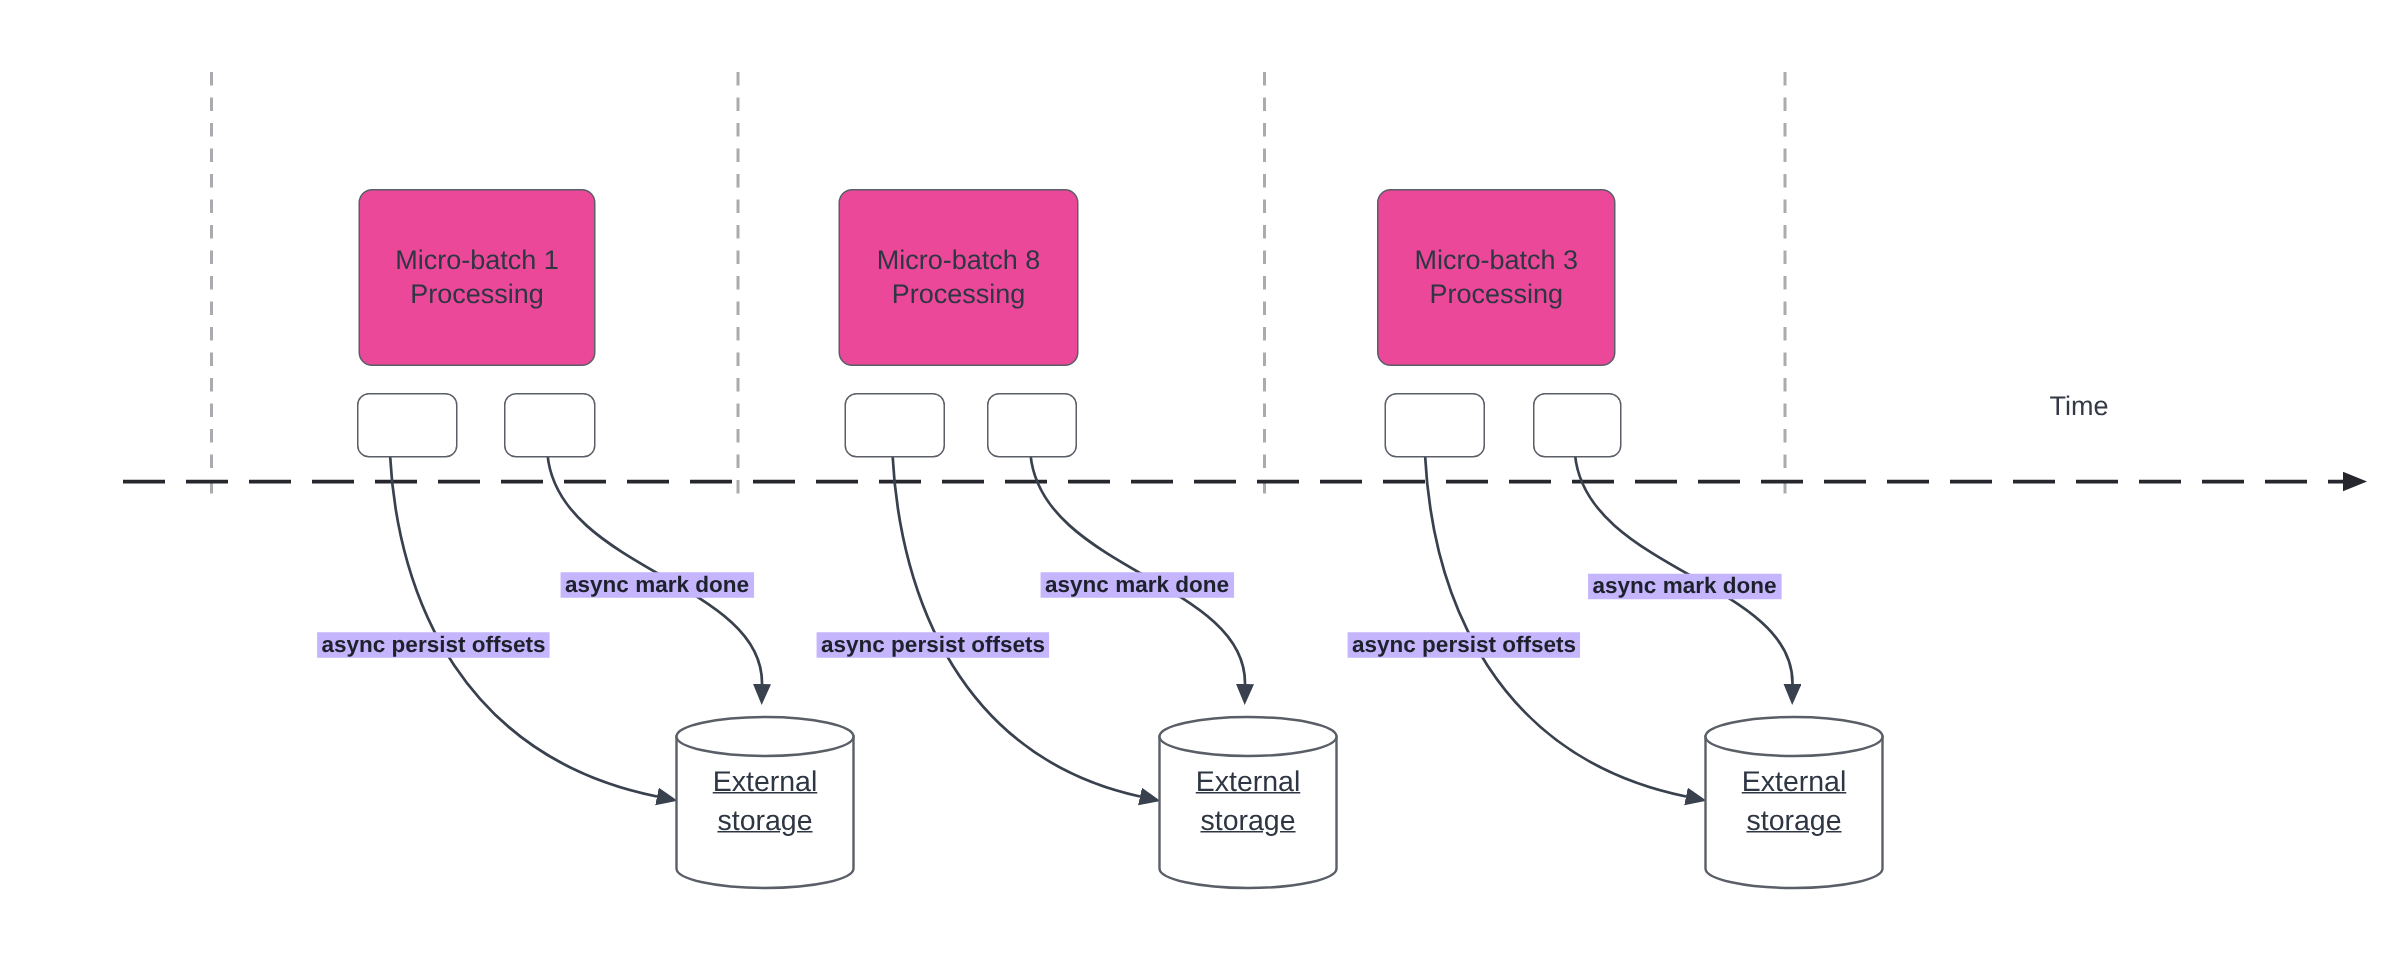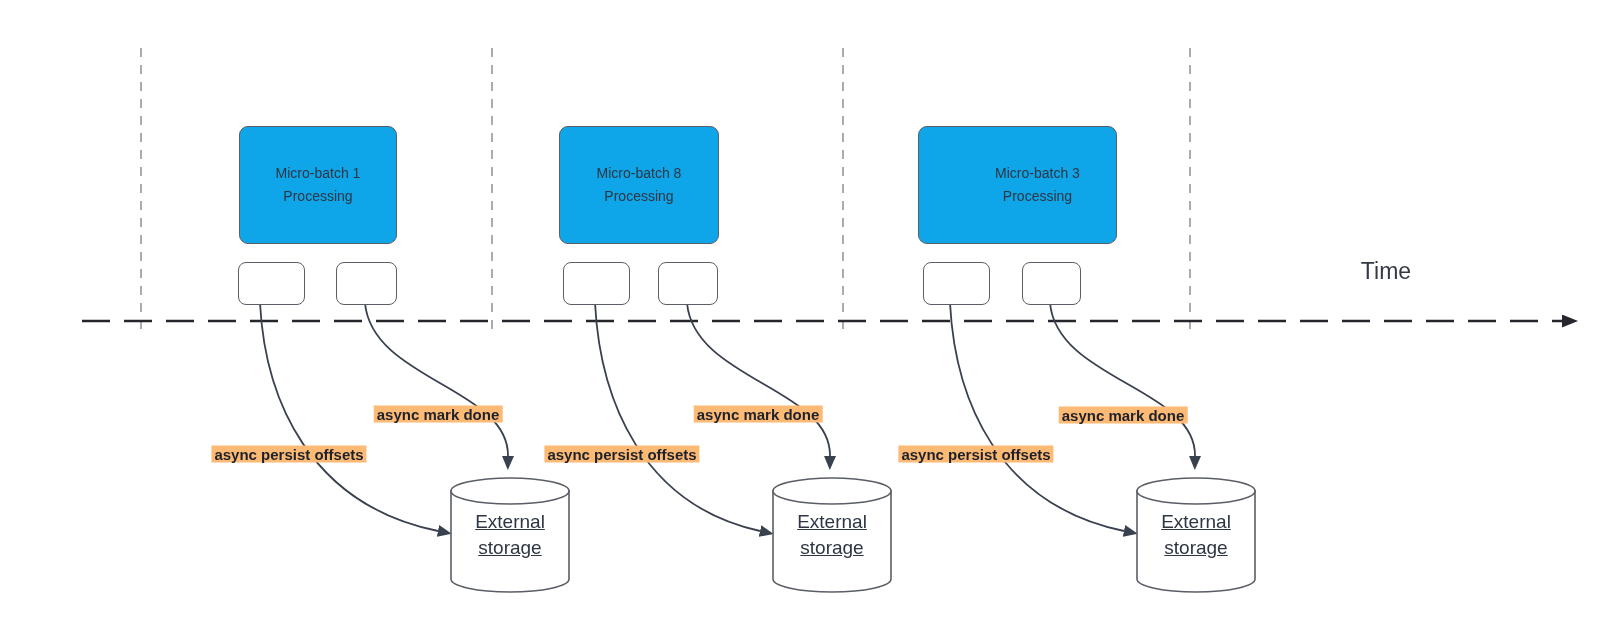--- a/index.html
+++ b/index.html
@@ -7,52 +7,52 @@
     position:relative;
     width:1600px; height:642px;
     background:#ffffff;
     font-family:"Liberation Sans", sans-serif;
     overflow:hidden;
   }
   .lines-layer { position:absolute; left:0; top:0; width:1600px; height:642px; }
 
   .mb-box {
     position:absolute;
-    background:#0ea5e9;
+    background:#ec4899;
     border:1.6px solid #5a5e66;
     border-radius:9px;
     display:flex; flex-direction:column;
     align-items:center; justify-content:center;
-    font-size:14px; line-height:23px;
+    font-size:18px; line-height:23px;
     color:#2e3643; text-align:center;
   }
   #mb1 { left:239px; top:126px; width:156px; height:116px; }
   #mb2 { left:559px; top:126px; width:158px; height:116px; }
-  #mb3 { left:918px; top:126px; width:157px; height:116px;padding-left:40px; }
+  #mb3 { left:918px; top:126px; width:157px; height:116px; }
 
   .small-box {
     position:absolute;
     background:#ffffff;
     border:1.6px solid #5a5e66;
     border-radius:8px;
     height:41px; top:262px;
   }
   #sb1a { left:238px; width:65px; }
   #sb1b { left:336px; width:59px; }
   #sb2a { left:563px; width:65px; }
   #sb2b { left:658px; width:58px; }
   #sb3a { left:923px; width:65px; }
   #sb3b { left:1022px; width:57px; }
 
   .async-label {
     position:absolute;
     transform:translate(-50%,-50%);
     font-weight:bold; font-size:15px;
-    color:#1d212b; background:#fdba74;
-    padding:0 3px; white-space:nowrap;margin-top:24px;
+    color:#1d212b; background:#c4b5fd;
+    padding:0 3px; white-space:nowrap;
   }
   #persist1 { left:289px;  top:430px; }
   #done1    { left:438px;  top:390px; }
   #persist2 { left:622px;  top:430px; }
   #done2    { left:758px;  top:390px; }
   #persist3 { left:976px;  top:430px; }
   #done3    { left:1123px; top:391px; }
 
   .storage-label {
     position:absolute;
@@ -62,21 +62,21 @@
     color:#2e3643; white-space:nowrap;text-decoration:underline;
   }
   #st1 { left:510px;  top:535px; }
   #st2 { left:832px;  top:535px; }
   #st3 { left:1196px; top:535px; }
 
   .time-label {
     position:absolute;
     transform:translate(-50%,-50%);
     left:1386px; top:271px;
-    font-size:23px; color:#333a45;
+    font-size:18px; color:#333a45;
   }
 </style>
 </head>
 <body>
 
 <div class="canvas">
 
   <svg class="lines-layer" width="1600" height="642" viewBox="0 0 1600 642" xmlns="http://www.w3.org/2000/svg">
     <defs>
       <marker id="arrowhead" markerUnits="userSpaceOnUse" markerWidth="15" markerHeight="13" refX="0" refY="6" orient="auto">

